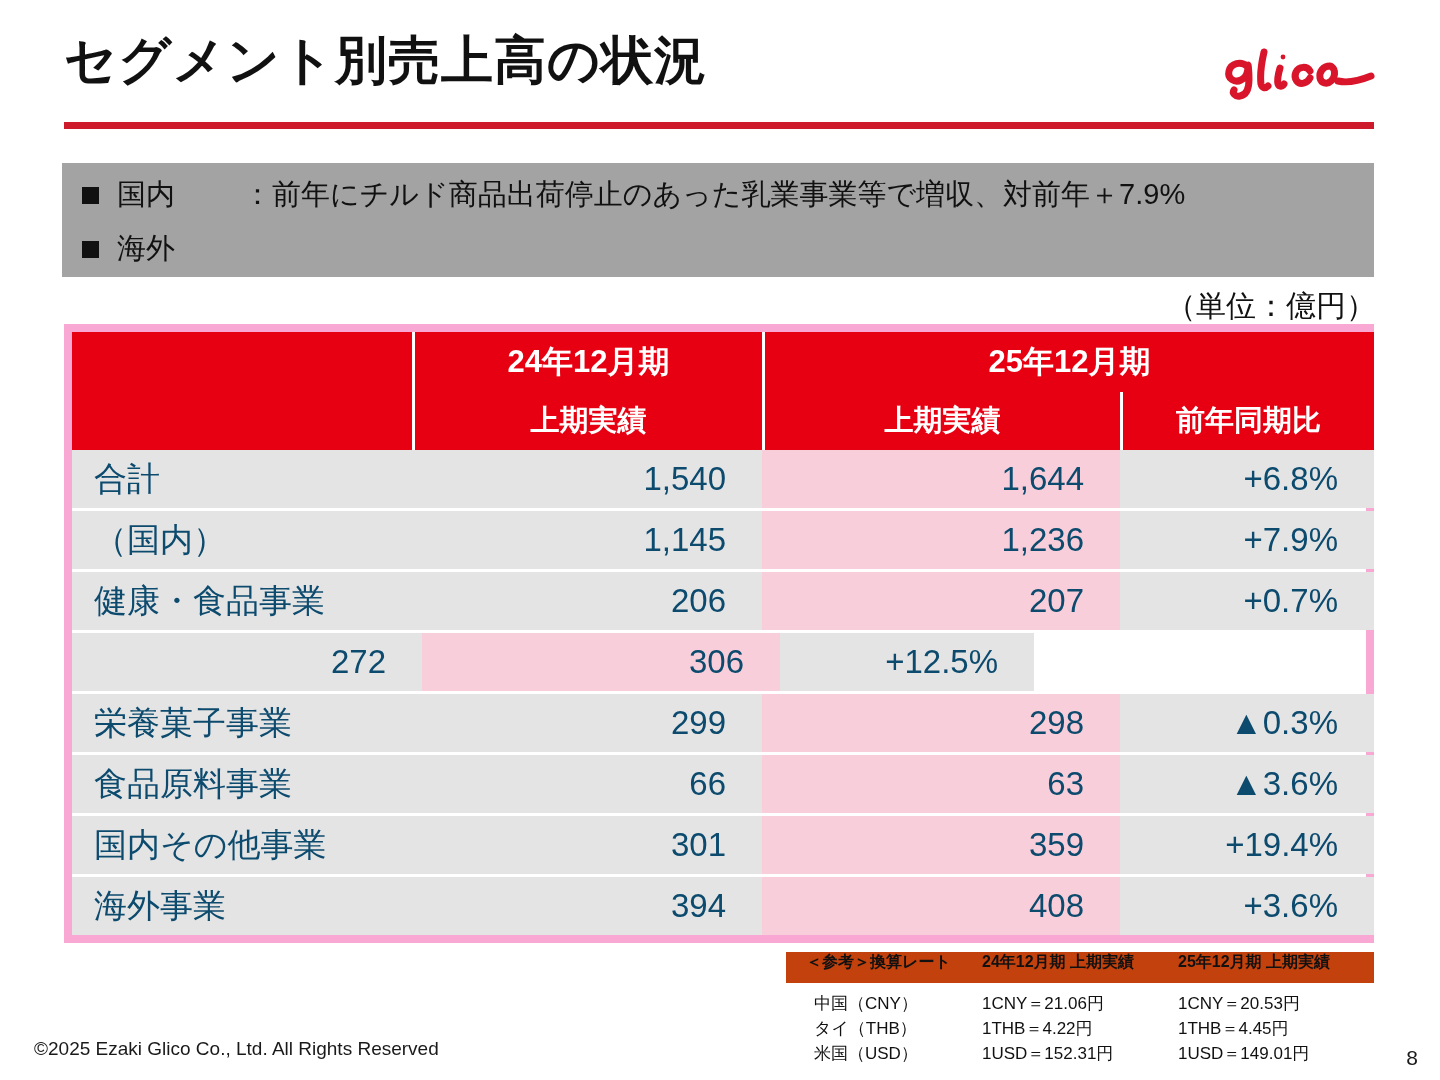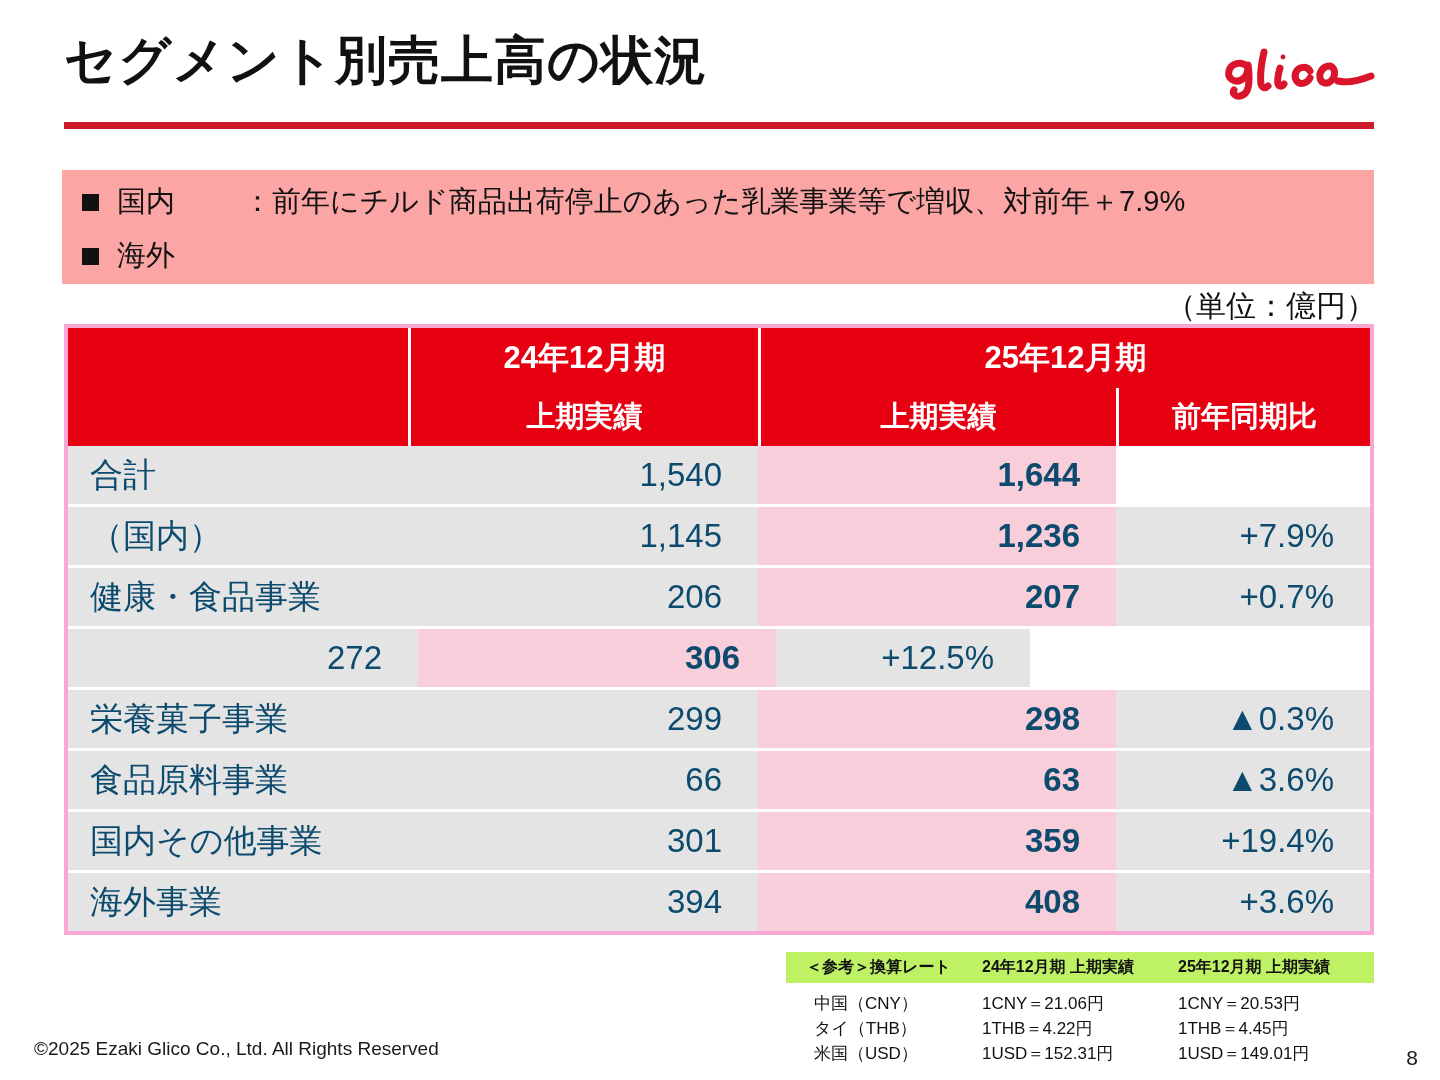--- a/index.html
+++ b/index.html
@@ -44,22 +44,21 @@
   }
   #brand-logo svg { display: block; width: 100%; height: 100%; }
 
   
   #summary-box {
     position: absolute;
     left: 62px;
     top: 163px;
     width: 1312px;
     height: 114px;
-    background: #fca5a5;
-    margin-top: 7px;
+    background: #a3a3a3;
   }
   .bullet-row {
     position: absolute;
     left: 20px;
     display: flex;
     align-items: center;
     white-space: nowrap;
   }
   .bullet-row.r0 { top: 12px; }
   .bullet-row.r1 { top: 66px; }
@@ -93,21 +92,21 @@
     color: #111;
     white-space: nowrap;
   }
 
   
   #segment-table {
     position: absolute;
     left: 64px;
     top: 324px;
     width: 1310px;
-    border: 4px solid #f9a8d4;
+    border: 8px solid #f9a8d4;
     box-sizing: border-box;
     background: #ffffff;
   }
   .thead { display: block; }
   .th-top, .th-bot { display: flex; }
   .hcell {
     background: #E60012;
     color: #ffffff;
     font-weight: 700;
     display: flex;
@@ -138,38 +137,37 @@
     display: flex;
     align-items: center;
     box-sizing: border-box;
     background: #E4E4E4;
     font-size: 33px;
     color: #0c4a6e;
     white-space: nowrap;
   }
   .cell.label  { justify-content: flex-start; padding-left: 22px; }
   .cell.num    { justify-content: flex-end; padding-right: 36px; }
-  .cell.cur    { background: #F8CEDA; font-weight: 700; }
+  .cell.cur    { background: #F8CEDA; font-weight: 400; }
 
   .ind0 { padding-left: 30px; }
   .ind1 { padding-left: 62px; }
   .ind2 { padding-left: 88px; }
 
   
   #fx-table {
     position: absolute;
     left: 786px;
     top: 952px;
     width: 588px;
   }
   #fx-head {
     display: flex;
-    background: #bef264;
+    background: #c2410c;
     height: 31px;
-    align-items: center;
   }
   .fx-h {
     font-size: 16px;
     font-weight: 700;
     color: #111;
     white-space: nowrap;
     box-sizing: border-box;
   }
   .fx-c0 { width: 196px; flex: none; padding-left: 20px; }
   .fx-c1 { width: 196px; flex: none; }
@@ -254,20 +252,21 @@
       <div class="hcell col-cur vsep">上期実績</div>
       <div class="hcell col-yoy vsep">前年同期比</div>
     </div>
   </div>
   <div class="tbody">
 
     <div class="trow">
       <div class="cell label col-label ind0">合計</div>
       <div class="cell num col-prev">1,540</div>
       <div class="cell num cur col-cur">1,644</div>
+      <div class="cell num col-yoy">+6.8%</div>
     </div>
 
     <div class="trow">
       <div class="cell label col-label ind1">（国内）</div>
       <div class="cell num col-prev">1,145</div>
       <div class="cell num cur col-cur">1,236</div>
       <div class="cell num col-yoy">+7.9%</div>
     </div>
 
     <div class="trow">

